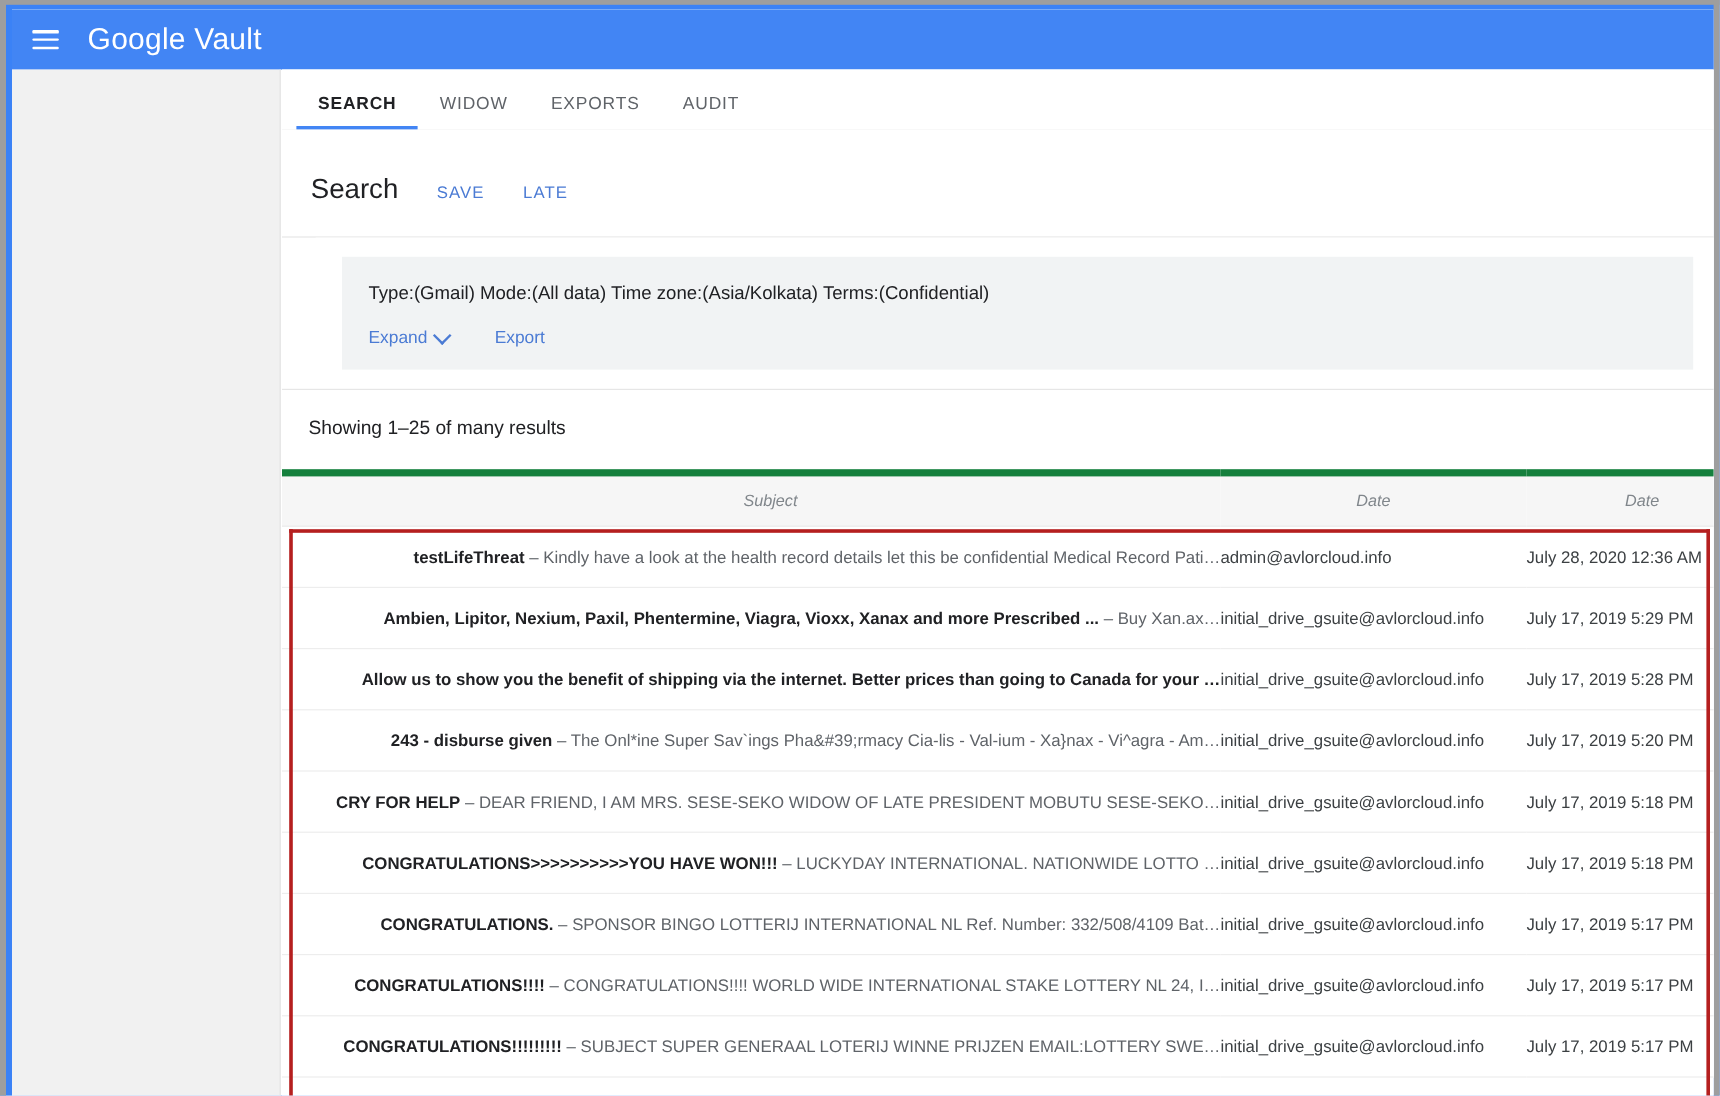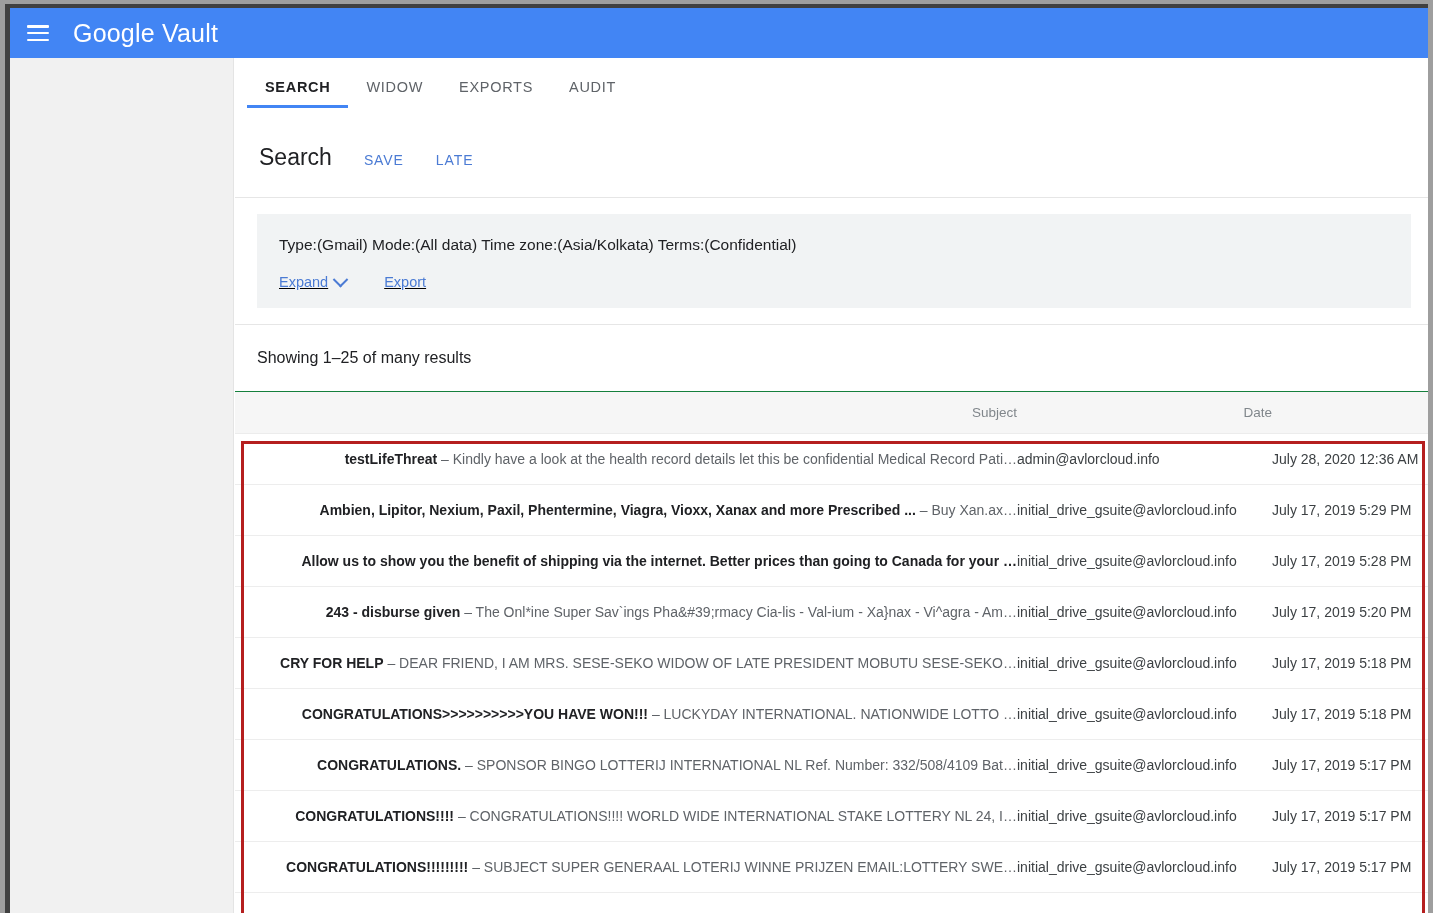--- a/index.html
+++ b/index.html
@@ -11,21 +11,21 @@
     position:relative;
   }
   
   .window-frame{
     position:absolute;left:0;top:0;width:1433px;height:913px;
     box-sizing:border-box;
     border-left:5px solid #9e9e9e;
     border-right:5px solid #9e9e9e;
     border-top:4px solid #9e9e9e;
     border-bottom:0;
-    background:#404040;
+    background:#3b82f6;
     overflow:hidden;
   }
   .inner{
     position:absolute;left:5px;top:4px;
     width:1423px;height:909px;
     background:#ffffff;
     overflow:hidden;
   }
   
   .appbar{
@@ -90,29 +90,29 @@
   }
   .search-title{
     font-size:23px;color:#202124;font-weight:400;margin-right:32px;
   }
   .link-btn{
     font-size:14px;color:#4b7bd4;letter-spacing:0.9px;
     margin-right:32px;cursor:pointer;font-weight:500;
   }
   .divider{height:1px;background:#e6e6e6;width:1198px;}
   
-  .query-panel-wrap{padding:16px 22px 16px 22px;background:#ffffff;}
+  .query-panel-wrap{padding:16px 22px 16px 22px;background:#ffffff;margin-left:28px;}
   .query-panel{
     background:#f1f3f4;
     padding:22px 22px 18px 22px;
   }
   .query-text{
     font-size:15.5px;color:#202124;margin-bottom:20px;
   }
-  .query-links{display:flex;align-items:center;text-decoration:underline;}
+  .query-links{display:flex;align-items:center;}
   .qlink{
     font-size:14.5px;color:#4b7bd4;margin-right:38px;cursor:pointer;
     display:flex;align-items:center;
   }
   .chev{
     display:inline-block;width:9px;height:9px;margin-left:7px;
     border-right:2px solid #4b7bd4;border-bottom:2px solid #4b7bd4;
     transform:rotate(45deg) translate(-2px,-2px);
   }
   
@@ -122,24 +122,25 @@
     border-top:1px solid #e6e6e6;
     background:#ffffff;
   }
   
   table.results{
     border-collapse:collapse;width:1198px;table-layout:fixed;
     background:#ffffff;
   }
   table.results thead th{
     background:#f6f6f6;
-    font-size:13.5px;color:#80868b;font-weight:400;text-align:right;
+    font-size:13.5px;color:#80868b;font-weight:400;text-align:center;
     padding:13px 0 13px 0;
-    border-top:1px solid #15803d;
+    border-top:6px solid #15803d;
     border-bottom:1px solid #ececec;
+    font-style:italic;
   }
   th.c-subject{width:750px;padding-left:32px !important;}
   th.c-owner{width:255px;}
   th.c-date{width:193px;}
   table.results tbody td{
     font-size:14px;color:#3c4043;
     padding:17px 0 17px 0;
     border-bottom:1px solid #ededed;
     white-space:nowrap;overflow:hidden;text-overflow:ellipsis;
     vertical-align:middle;

